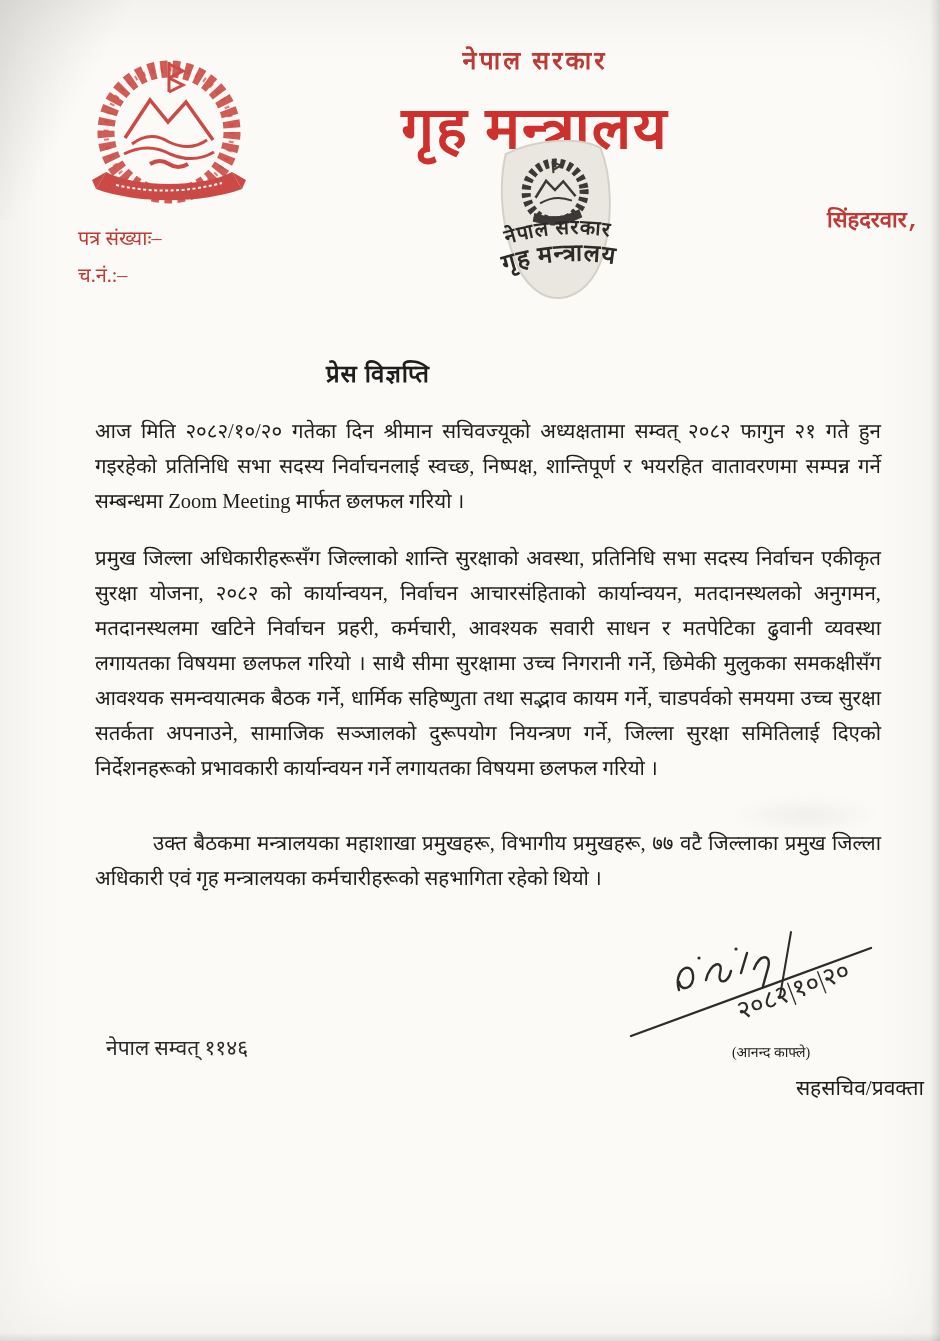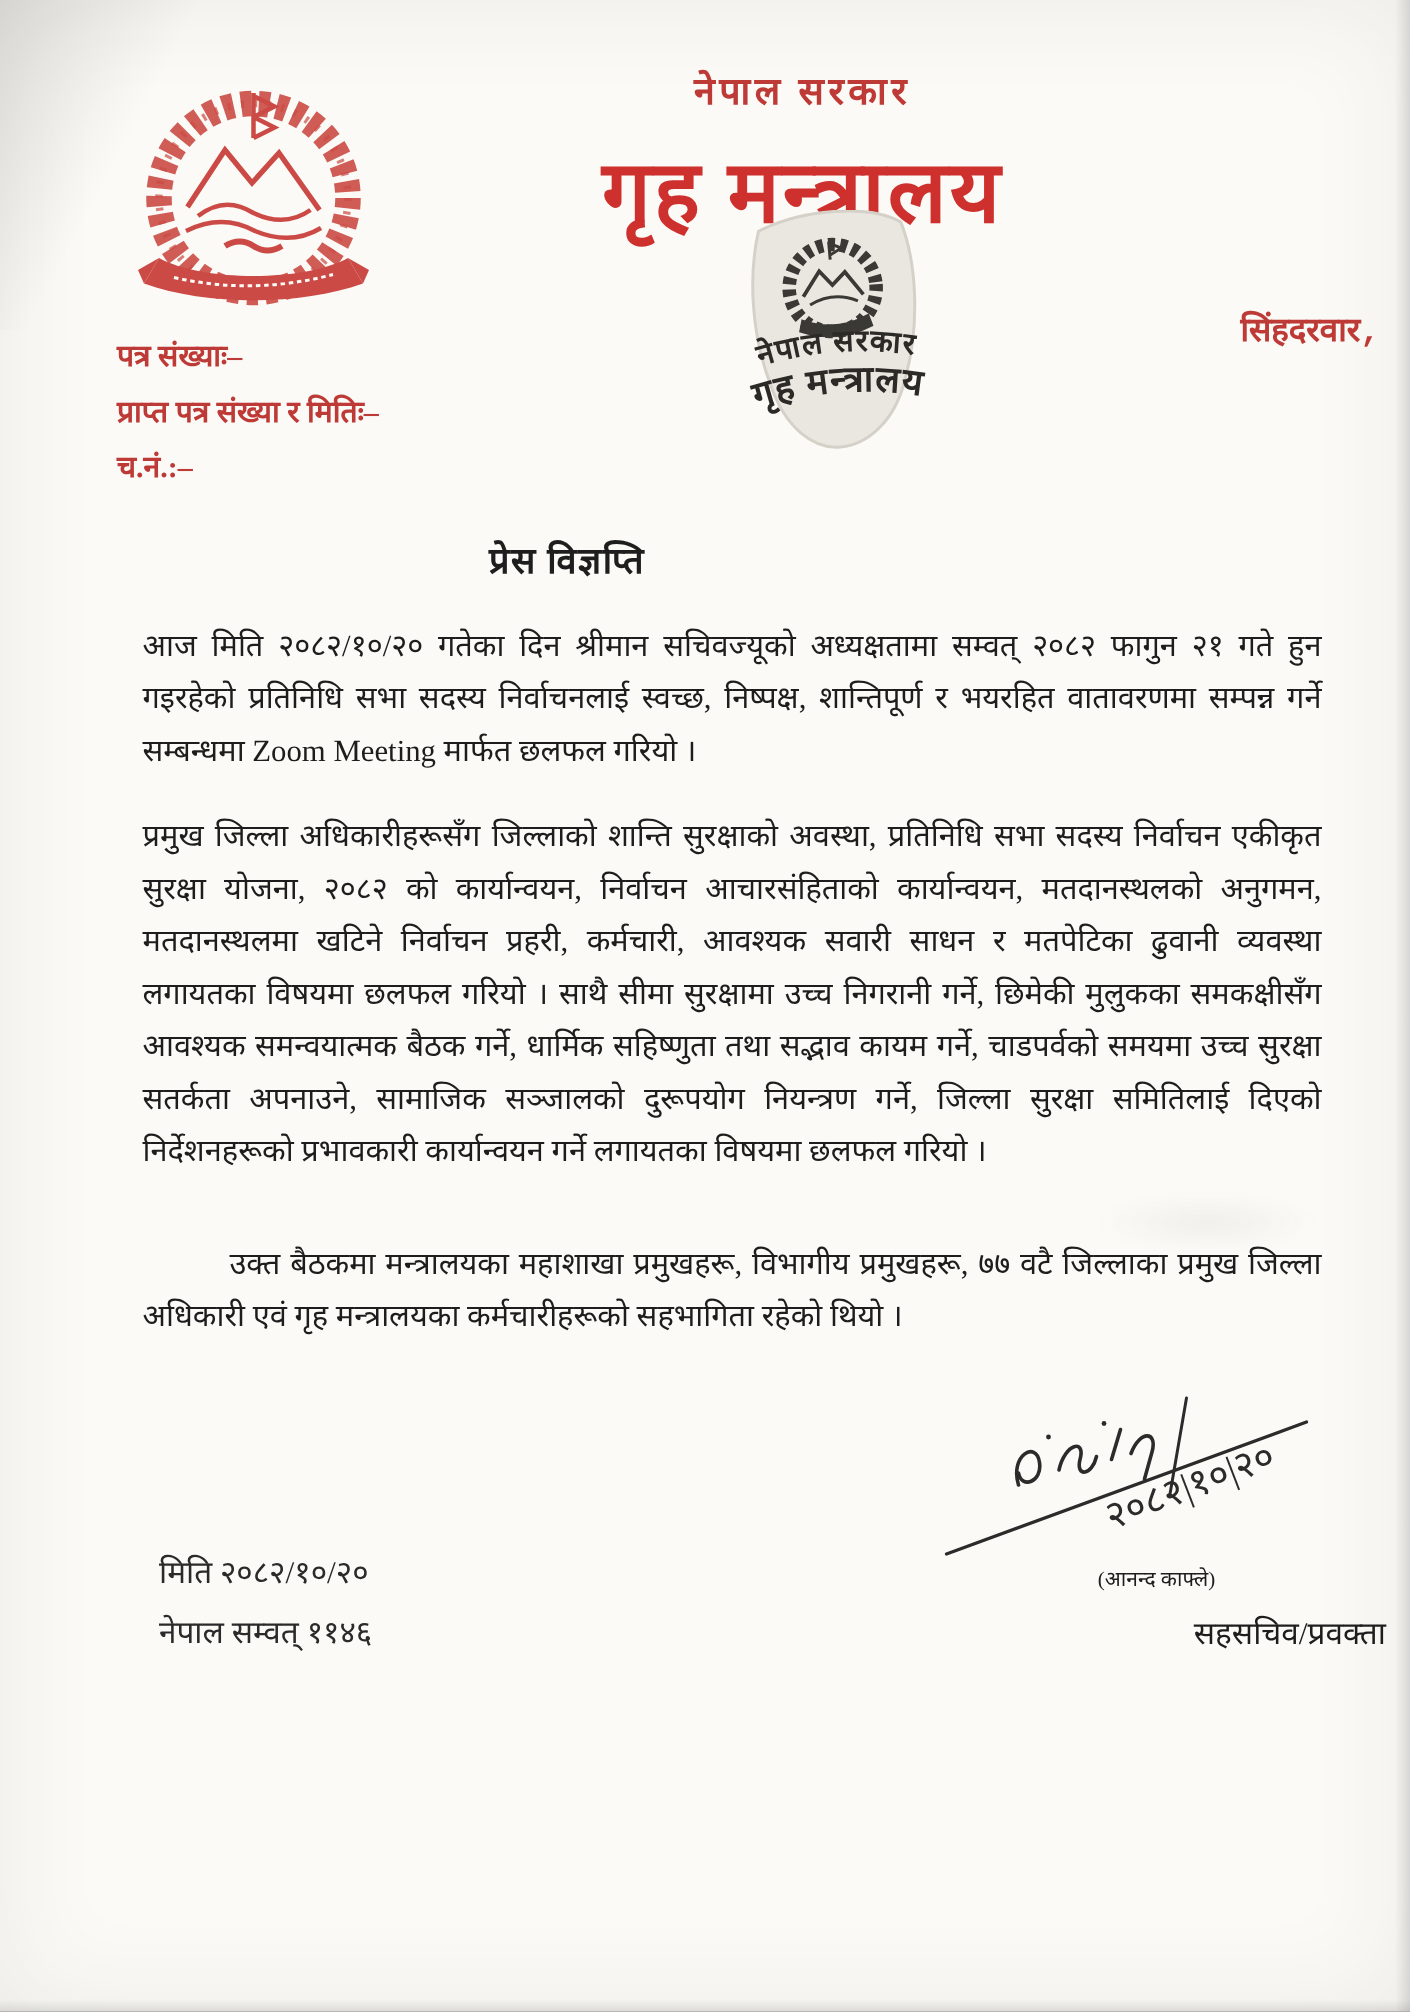--- a/index.html
+++ b/index.html
@@ -27,21 +27,21 @@
 
   .header-center{position:absolute;left:275px;top:42px;width:520px;text-align:center;}
   .gov-title{font-size:25px;font-weight:bold;color:#bd3a36;letter-spacing:3px;}
   .ministry-title{font-size:58px;font-weight:bold;color:#ce302d;letter-spacing:2px;margin-top:10px;}
 
   .stamp{position:absolute;left:450px;top:140px;width:215px;height:170px;}
 
   .address{position:absolute;left:745px;top:203px;width:175px;text-align:right;
     color:#bd3a36;font-weight:bold;font-size:22px;line-height:37px;font-family:Liberation Mono, monospace;}
 
-  .refs{position:absolute;left:78px;top:220px;color:#bd3a36;font-weight:bold;
+  .refs{position:absolute;left:78px;top:220px;color:#bd3a36;font-weight:normal;
     font-size:20px;line-height:37px;}
 
   .press-title{position:absolute;left:0;top:356px;width:756px;text-align:center;
     font-size:24px;font-weight:600;color:#1e1e1e;letter-spacing:1px;}
 
   .content{position:absolute;left:95px;top:414px;width:786px;
     font-size:20.5px;line-height:35px;color:#1d1d1d;text-align:justify;}
   .content p{margin:0;}
   .content p + p{margin-top:22px;}
   .content p.indented{margin-top:40px;text-indent:58px;}
@@ -113,34 +113,32 @@
       </g>
     </svg>
   </div>
 
   <div class="address">
     <div>सिंहदरवार,</div>
   </div>
 
   <div class="refs">
     <div>पत्र संख्याः–</div>
-    <div>प्राप्त पत्र संख्या र मितिः–</div>
     <div>च.नं.:–</div>
   </div>
 
   <div class="press-title">प्रेस विज्ञप्ति</div>
 
   <div class="content">
     <p>आज मिति २०८२/१०/२० गतेका दिन श्रीमान सचिवज्यूको अध्यक्षतामा सम्वत् २०८२ फागुन २१ गते हुन गइरहेको प्रतिनिधि सभा सदस्य निर्वाचनलाई स्वच्छ, निष्पक्ष, शान्तिपूर्ण र भयरहित वातावरणमा सम्पन्न गर्ने सम्बन्धमा Zoom Meeting मार्फत छलफल गरियो ।</p>
     <p>प्रमुख जिल्ला अधिकारीहरूसँग जिल्लाको शान्ति सुरक्षाको अवस्था, प्रतिनिधि सभा सदस्य निर्वाचन एकीकृत सुरक्षा योजना, २०८२ को कार्यान्वयन, निर्वाचन आचारसंहिताको कार्यान्वयन, मतदानस्थलको अनुगमन, मतदानस्थलमा खटिने निर्वाचन प्रहरी, कर्मचारी, आवश्यक सवारी साधन र मतपेटिका ढुवानी व्यवस्था लगायतका विषयमा छलफल गरियो ।  साथै सीमा सुरक्षामा उच्च निगरानी गर्ने, छिमेकी मुलुकका समकक्षीसँग आवश्यक समन्वयात्मक बैठक गर्ने, धार्मिक सहिष्णुता तथा सद्भाव कायम गर्ने, चाडपर्वको समयमा उच्च सुरक्षा सतर्कता अपनाउने, सामाजिक सञ्जालको दुरूपयोग नियन्त्रण गर्ने, जिल्ला सुरक्षा समितिलाई दिएको निर्देशनहरूको प्रभावकारी कार्यान्वयन गर्ने लगायतका विषयमा छलफल गरियो ।</p>
     <p class="indented">उक्त बैठकमा मन्त्रालयका महाशाखा प्रमुखहरू, विभागीय प्रमुखहरू, ७७ वटै जिल्लाका प्रमुख जिल्ला अधिकारी एवं गृह मन्त्रालयका कर्मचारीहरूको सहभागिता रहेको थियो ।</p>
   </div>
 
   <div class="footer-left">
-    <div>मिति २०८२/१०/२०</div>
     <div>नेपाल सम्वत् ११४६</div>
   </div>
 
   <div class="signature-block">
     <svg class="signature-scribble" viewBox="0 0 300 118">
       <g stroke="#2b2b2b" fill="none" stroke-linecap="round">
         <path d="M10,108 L250,20" stroke-width="2.2"></path>
         <path d="M170,4 L159,68" stroke-width="2"></path>
         <path d="M58,62 C52,42 70,32 72,47 C74,60 60,65 58,54" stroke-width="2.4"></path>
         <path d="M85,52 C89,34 103,31 99,45 C96,57 107,56 110,43" stroke-width="2.4"></path>

